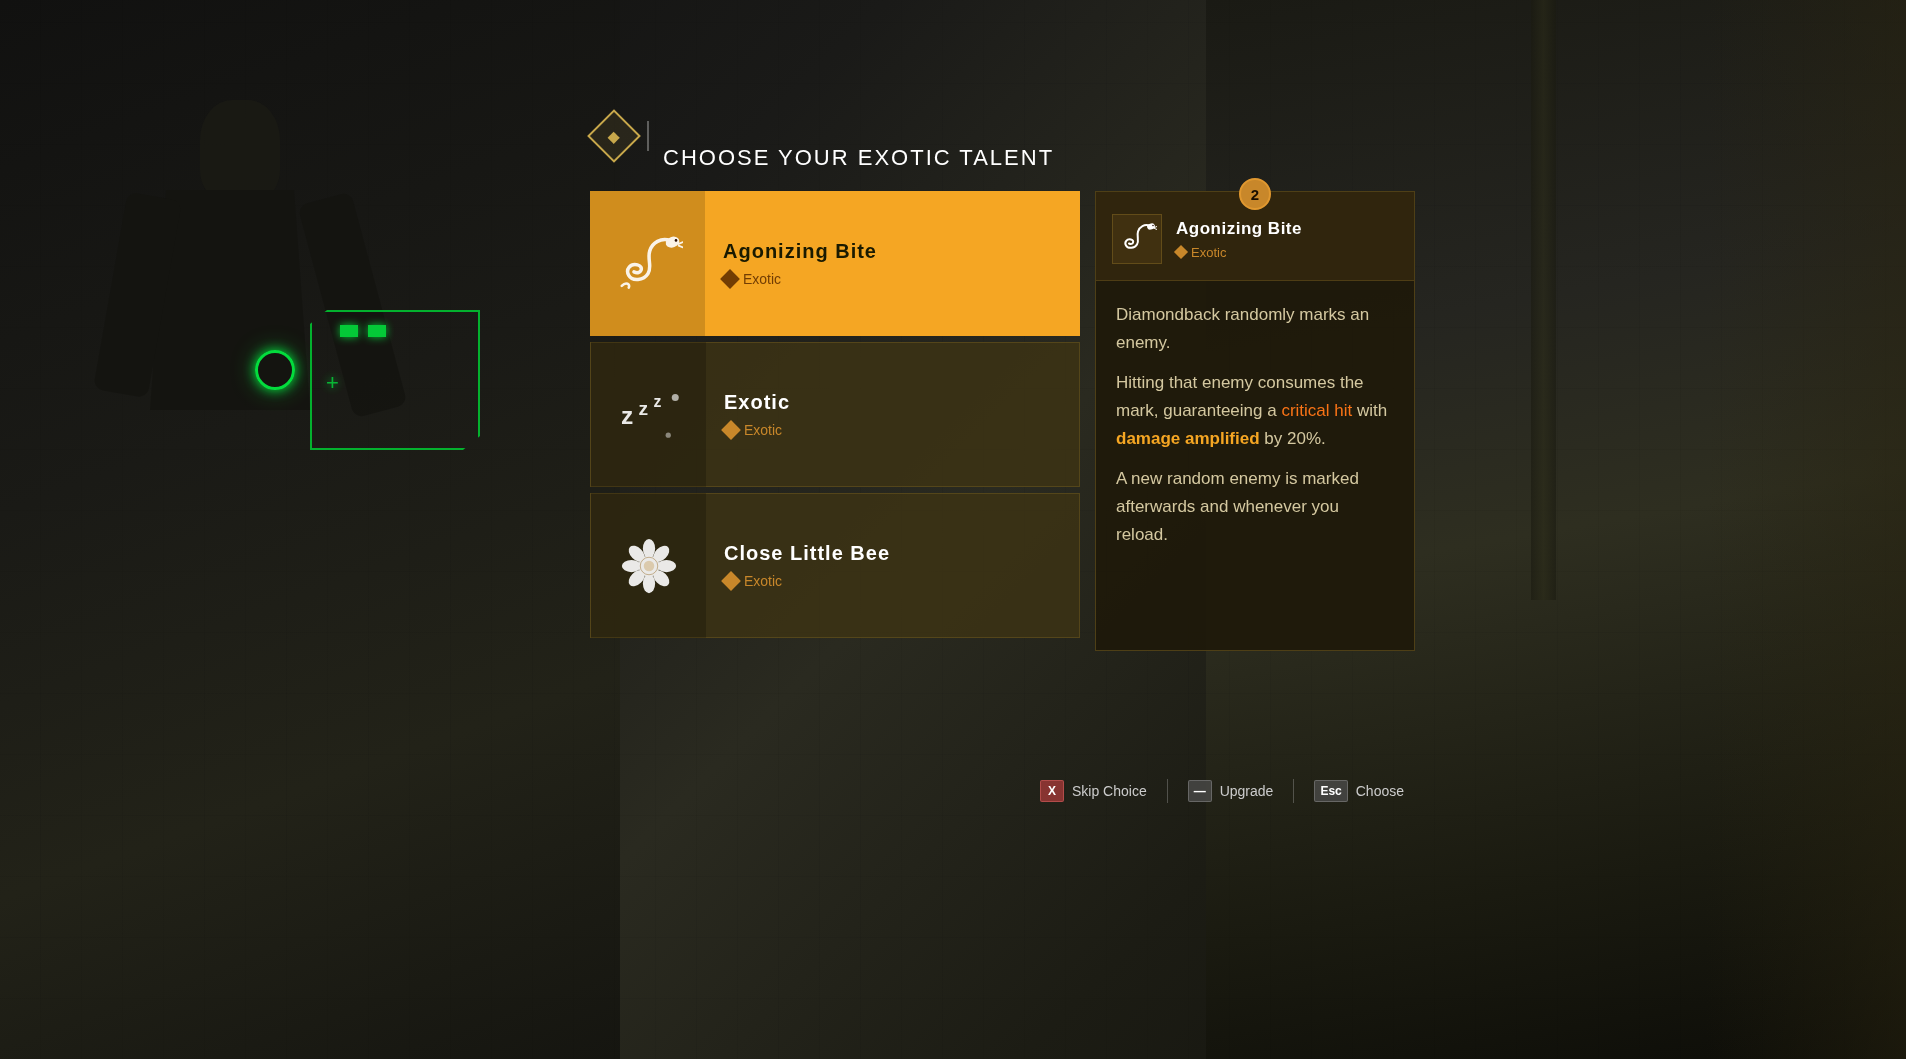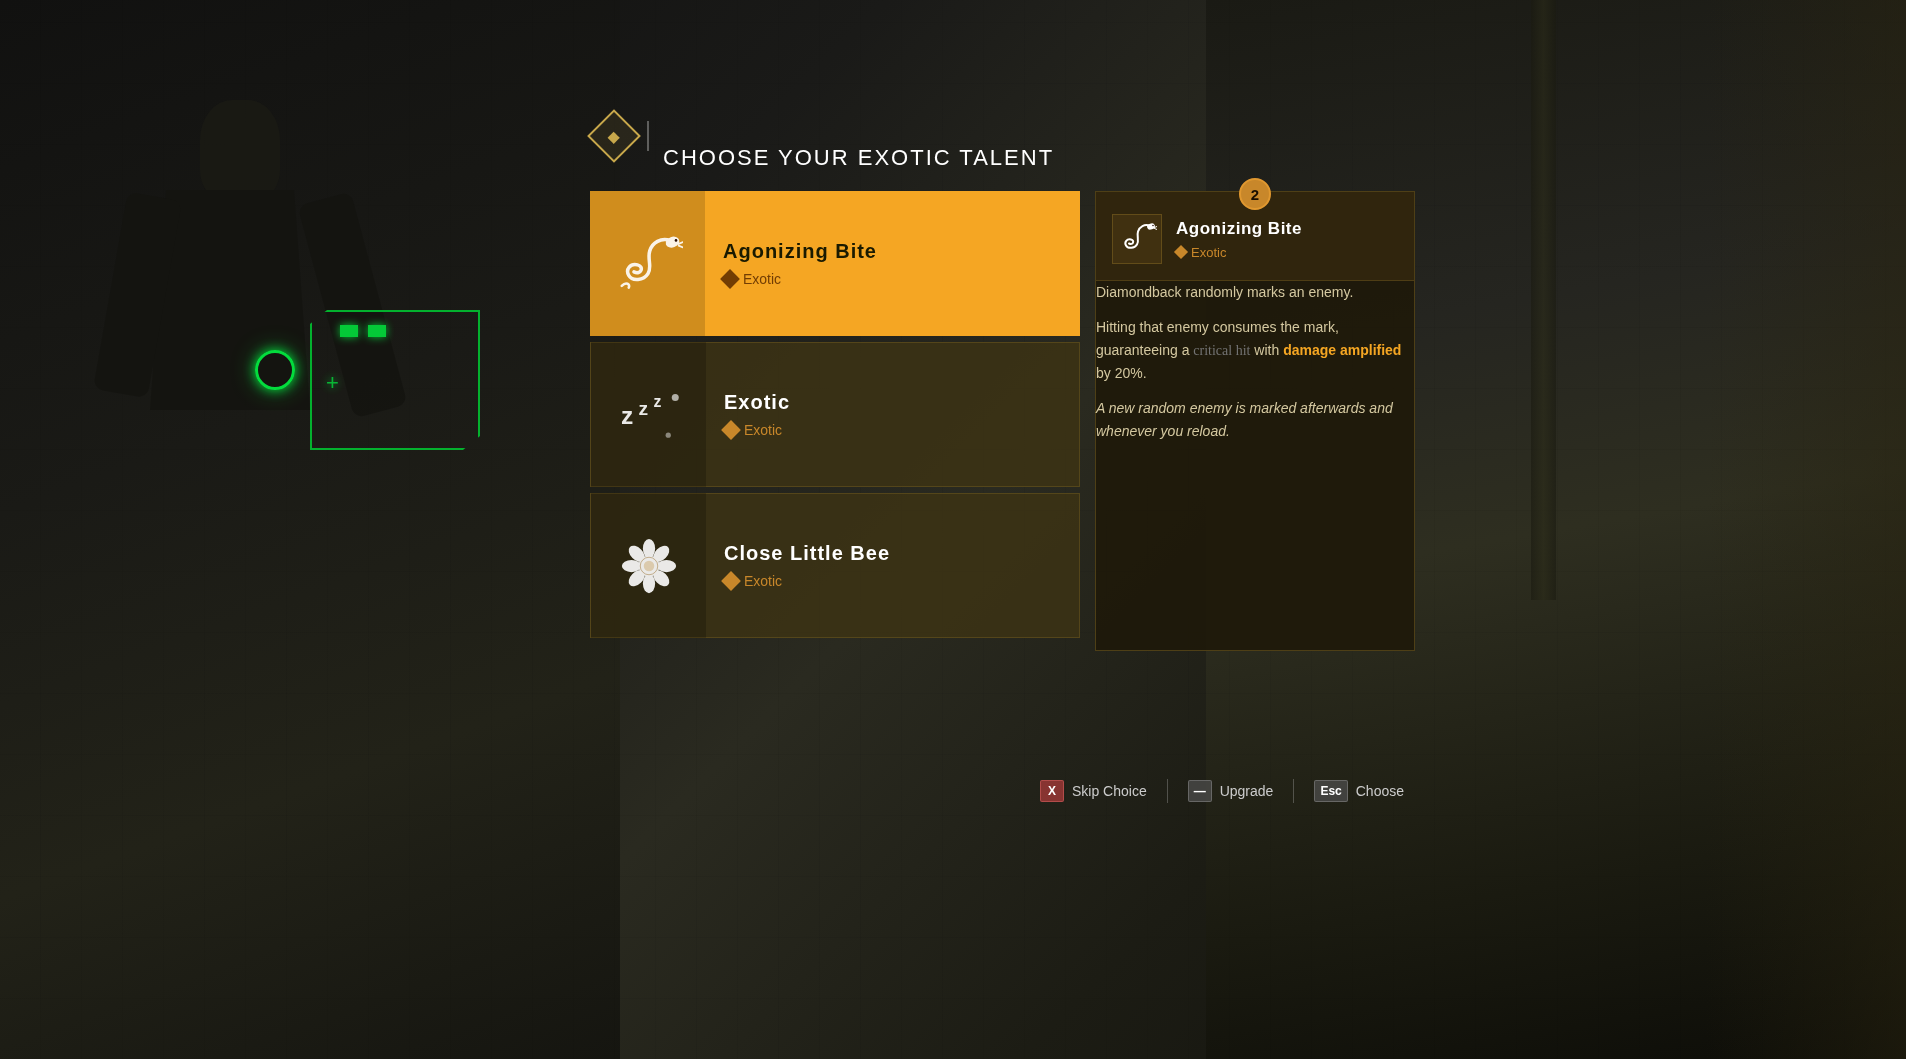--- a/index.html
+++ b/index.html
@@ -221,43 +221,41 @@
     }
 
     .detail-diamond {
       width: 10px; height: 10px;
       background: #c8872a;
       transform: rotate(45deg);
       display: inline-block;
     }
 
     .detail-body {
-      padding: 0;
+      padding: 20px;
       color: #d4c8a0;
-      font-size: 14px;
+      font-size: 17px;
       line-height: 1.65;
     }
 
     .detail-body p {
       margin-bottom: 12px;
     }
 
     .detail-body p:last-child {
       margin-bottom: 0;
-      font-style: italic;
     }
 
     .highlight-orange {
       color: #f5a623;
       font-weight: 600;
     }
 
     .highlight-crit {
-      color: #737373;
-      font-family: Liberation Serif, serif;
+      color: #f97316;
     }
 
     
     .bottom-bar {
       position: absolute;
       bottom: 40px;
       right: 0;
       display: flex;
       align-items: center;
       gap: 0;

